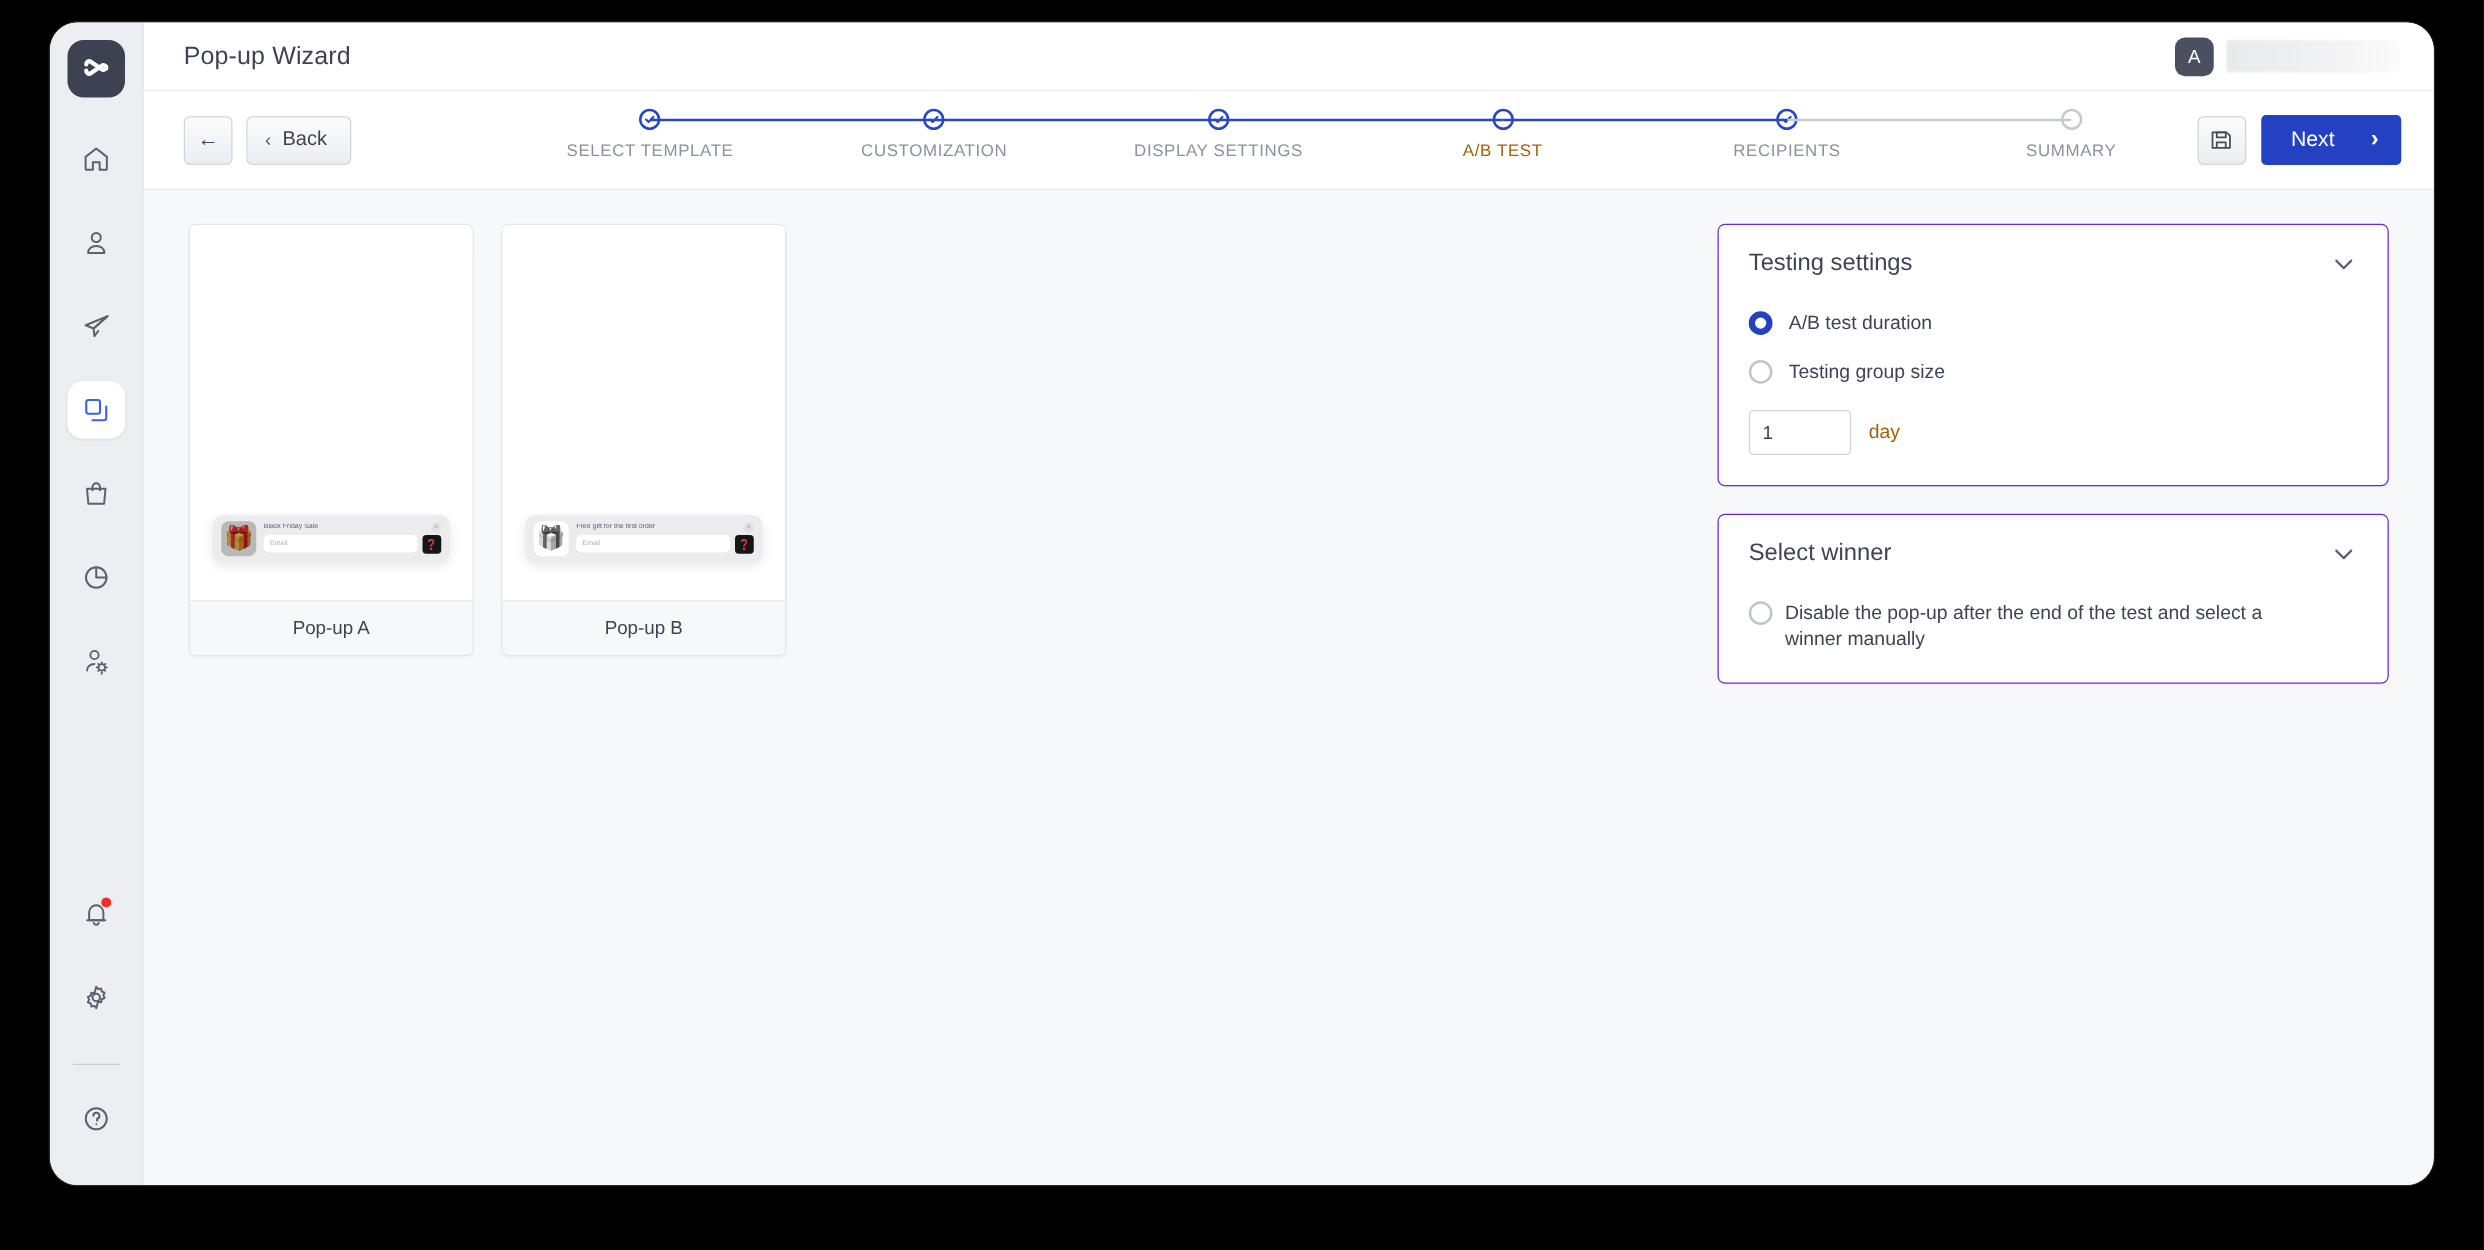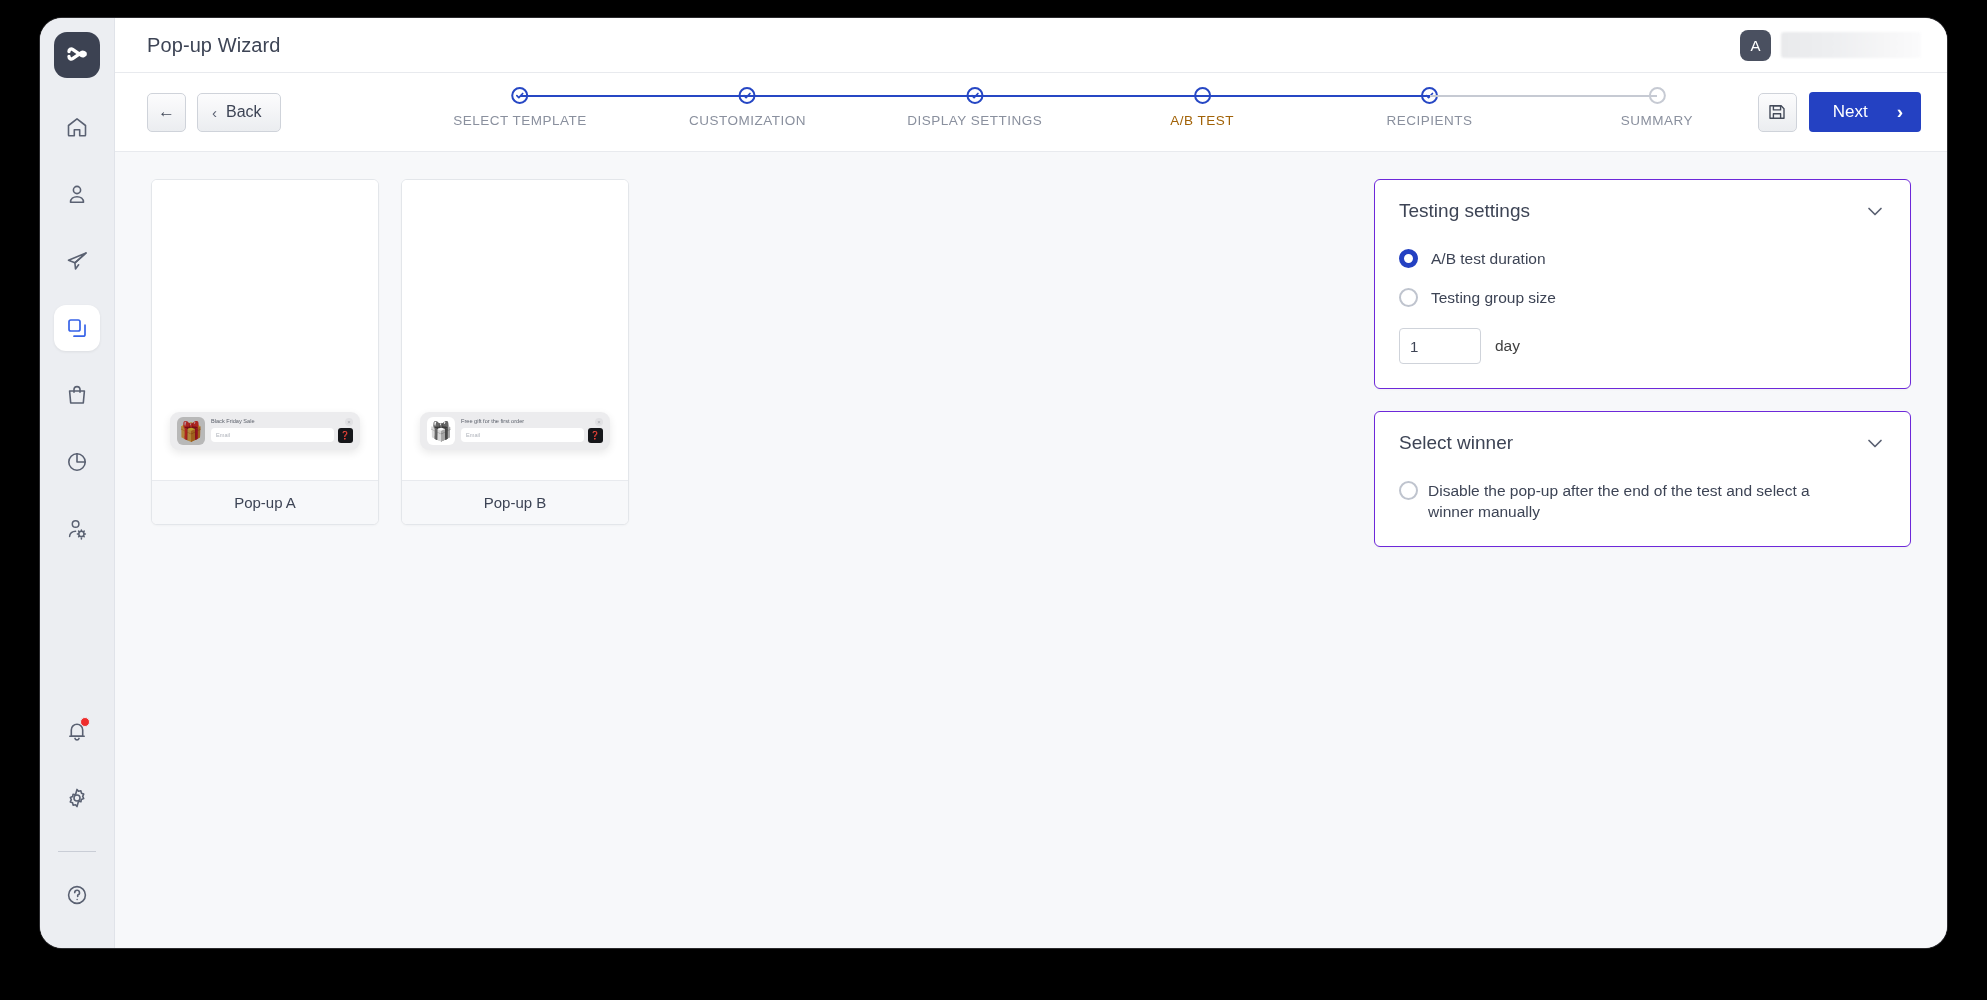--- a/index.html
+++ b/index.html
@@ -246,21 +246,21 @@
   }
   .radio.on { border: 5.5px solid #2441c2; }
   .radio-label { font-size: 15.5px; color: #3d4455; line-height: 1.36; max-width: 420px; }
 
   .dur-row { display: flex; align-items: center; gap: 14px; margin-top: 20px; }
   .dur-input {
     width: 82px; height: 36px; border: 1px solid #cfd3da; border-radius: 4px;
     background: #fff; padding: 0 10px; font-size: 15px; color: #3d4455;
     font-family: inherit;
   }
-  .dur-unit { font-size: 15.5px; color: #404040; }
+  .dur-unit { font-size: 15.5px; color: #a16207; }
 </style>
 </head>
 <body>
 
 <div id="app-frame">
 
   <nav id="sidebar">
     <div class="logo-tile">
       <svg width="26" height="26" viewBox="0 0 26 26">
         <path d="M5 9.5c0-2 2-3.2 3.6-2.1l8.8 6c1.6 1.1 3.6-.1 3.6-2.1" fill="none" stroke="#fff" stroke-width="3.4" stroke-linecap="round"></path>

